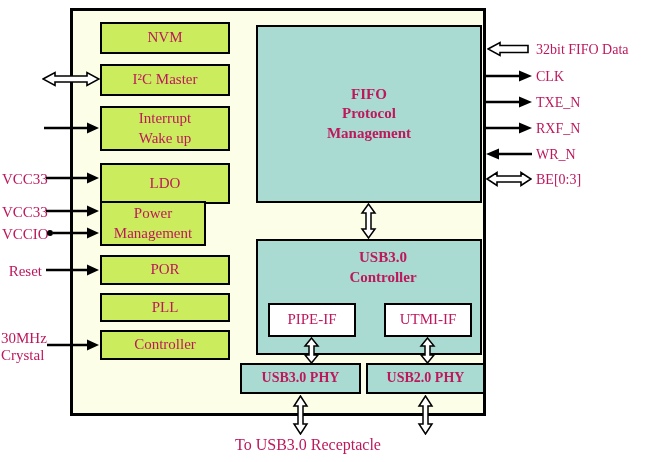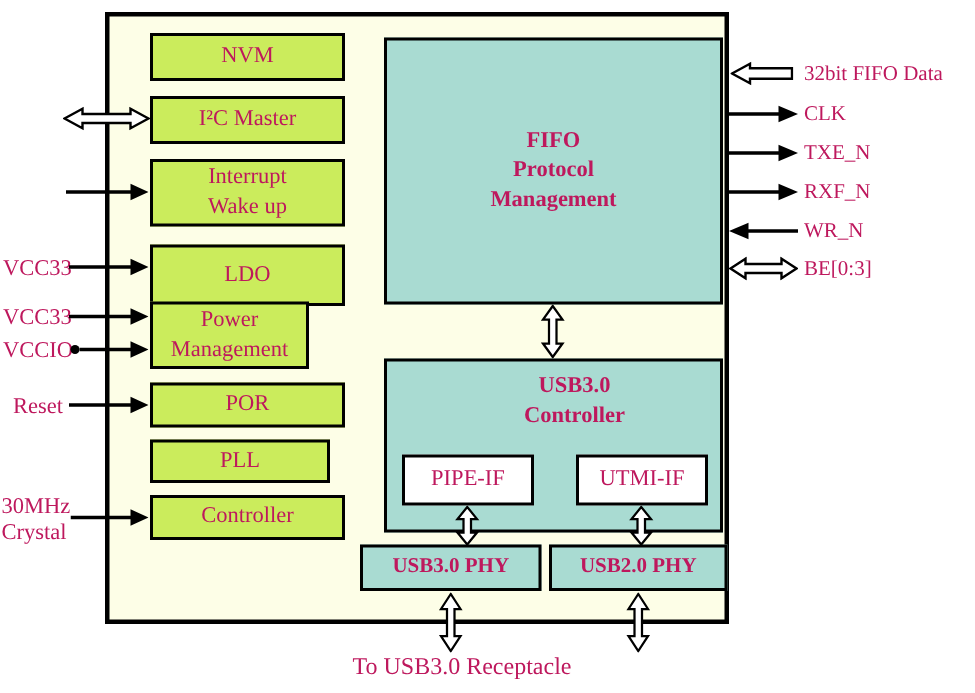--- a/index.html
+++ b/index.html
@@ -31,21 +31,21 @@
   <div class="abs outer" style="left:70px;top:8px;width:416px;height:408px;"></div>
 
   <div class="abs blk green" style="left:100px;top:22px;width:130px;height:32px;">NVM</div>
   <div class="abs blk green" style="left:100px;top:64px;width:130px;height:32px;">I²C Master</div>
   <div class="abs blk green" style="left:100px;top:106px;width:130px;height:45px;">Interrupt
 Wake up</div>
   <div class="abs blk green" style="left:100px;top:163px;width:130px;height:41px;">LDO</div>
   <div class="abs blk green" style="left:100px;top:201px;width:106px;height:45px;">Power
 Management</div>
   <div class="abs blk green" style="left:100px;top:255px;width:130px;height:30px;">POR</div>
-  <div class="abs blk green" style="left:100px;top:293px;width:120px;height:29px;">PLL</div>
+  <div class="abs blk green" style="left:100px;top:293px;width:130px;height:29px;">PLL</div>
   <div class="abs blk green" style="left:100px;top:330px;width:130px;height:30px;">Controller</div>
 
   <div class="abs blk teal" style="left:256px;top:25px;width:226px;height:178px;">FIFO
 Protocol
 Management</div>
   <div class="abs blk teal" style="left:256px;top:239px;width:226px;height:116px;align-items:flex-start;padding-top:7px;padding-left:28px;">USB3.0
 Controller</div>
   <div class="abs blk whitebox" style="left:268px;top:303px;width:88px;height:34px;">PIPE-IF</div>
   <div class="abs blk whitebox" style="left:384px;top:303px;width:88px;height:34px;">UTMI-IF</div>
   <div class="abs blk teal" style="left:240px;top:363px;width:121px;height:31px;font-size:14px;">USB3.0 PHY</div>

